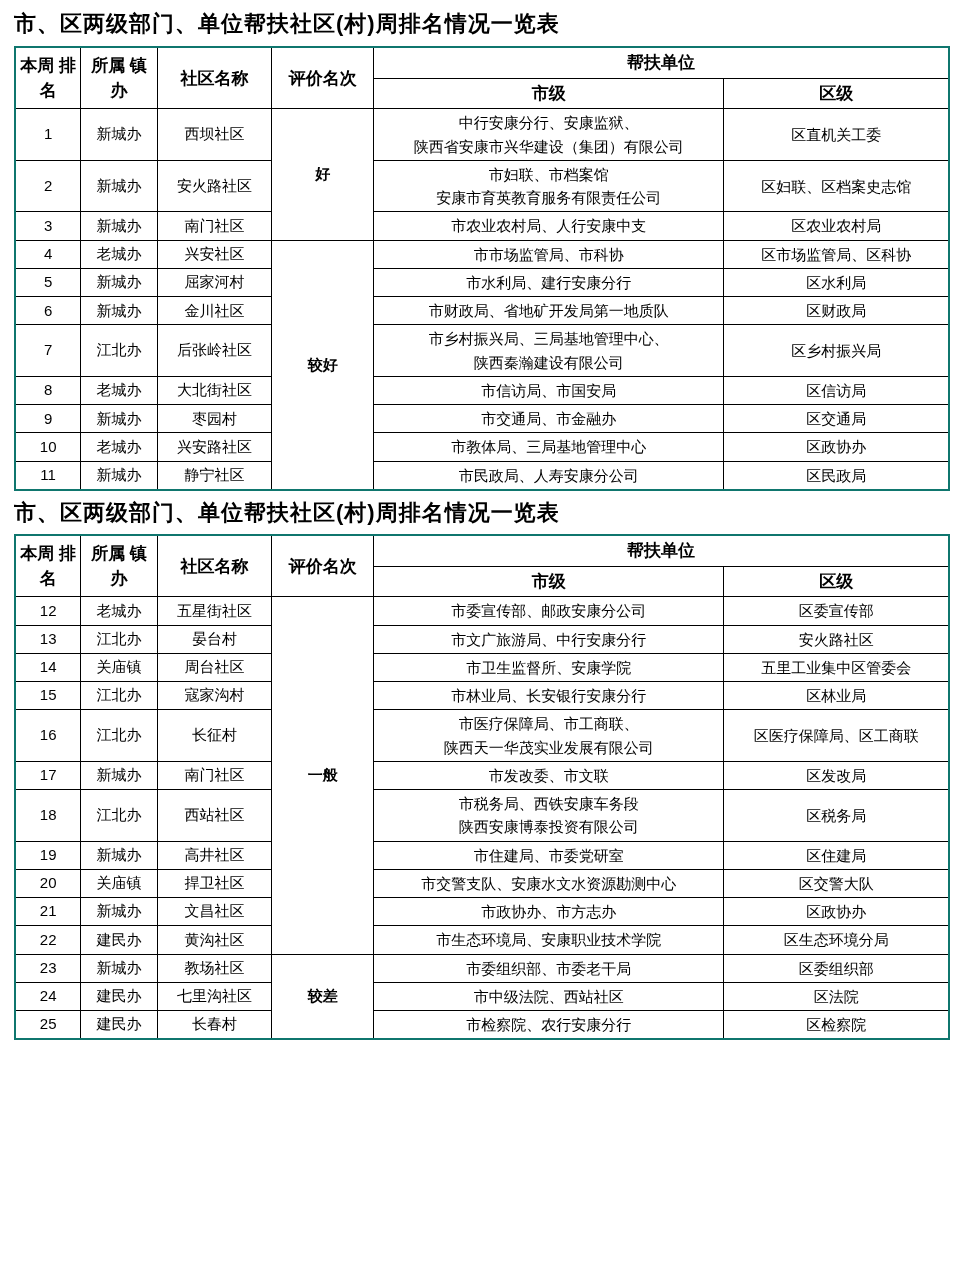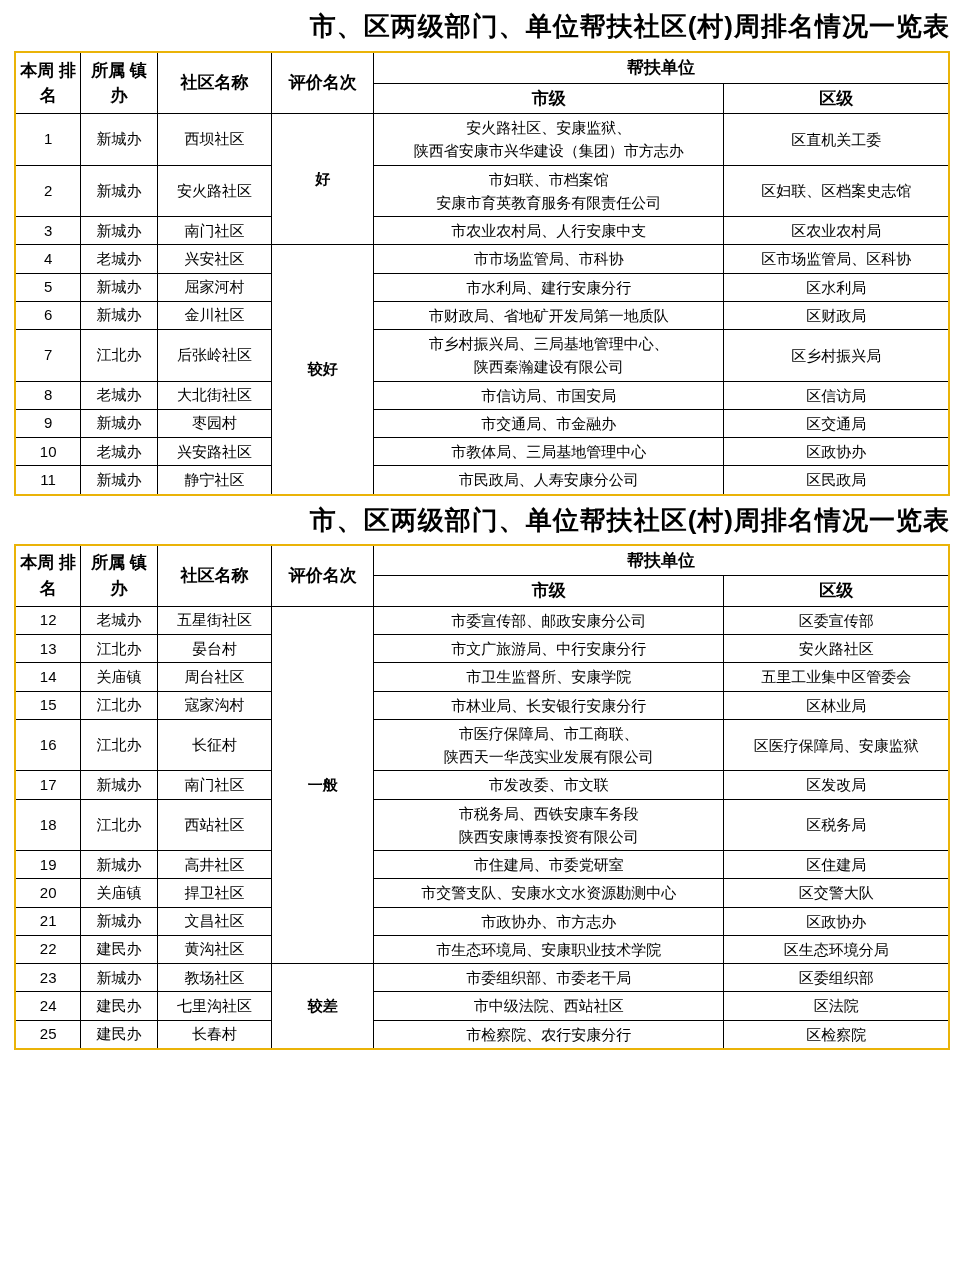--- a/index.html
+++ b/index.html
@@ -12,35 +12,35 @@
     font-family: "Liberation Sans", sans-serif;
     color: #000000;
     -webkit-font-smoothing: antialiased;
   }
   .page {
     width: 964px;
     box-sizing: border-box;
     padding: 0 14px;
   }
   .doc-title {
-    text-align: right;
-    font-size: 26px;
+    text-align: left;
+    font-size: 22px;
     font-weight: bold;
     letter-spacing: 1px;
     padding: 11px 0 9px 0;
     line-height: 1.2;
   }
   .doc-title.second {
     padding: 9px 0 8px 0;
   }
   table.rank {
     border-collapse: collapse;
     width: 936px;
     table-layout: fixed;
-    border: 2px solid #eab308;
+    border: 2px solid #0f766e;
   }
   table.rank th, table.rank td {
     border: 1px solid #000;
     text-align: center;
     vertical-align: middle;
     font-size: 15px;
     line-height: 1.5;
     padding: 2px 3px;
   }
   table.rank th {
@@ -110,22 +110,22 @@
       </tr>
     </thead>
     <tbody>
         <tr>
           <td class="rank-num">1</td>
           <td>新城办</td>
           <td>西坝社区</td>
           <td class="eval" rowspan="3">好</td>
           <td class="city-unit">
             <div class="cell-lines">
-              <span>安火路社区、安康监狱、</span>
-              <span>陕西省安康市兴华建设（集团）市方志办</span>
+              <span>中行安康分行、安康监狱、</span>
+              <span>陕西省安康市兴华建设（集团）有限公司</span>
             </div>
           </td>
           <td class="dist-unit">
             <div class="cell-lines">
               <span>区直机关工委</span>
             </div>
           </td>
         </tr>
         <tr>
           <td class="rank-num">2</td>
@@ -380,21 +380,21 @@
           <td>江北办</td>
           <td>长征村</td>
           <td class="city-unit">
             <div class="cell-lines">
               <span>市医疗保障局、市工商联、</span>
               <span>陕西天一华茂实业发展有限公司</span>
             </div>
           </td>
           <td class="dist-unit">
             <div class="cell-lines">
-              <span>区医疗保障局、安康监狱</span>
+              <span>区医疗保障局、区工商联</span>
             </div>
           </td>
         </tr>
         <tr>
           <td class="rank-num">17</td>
           <td>新城办</td>
           <td>南门社区</td>
           <td class="city-unit">
             <div class="cell-lines">
               <span>市发改委、市文联</span>

